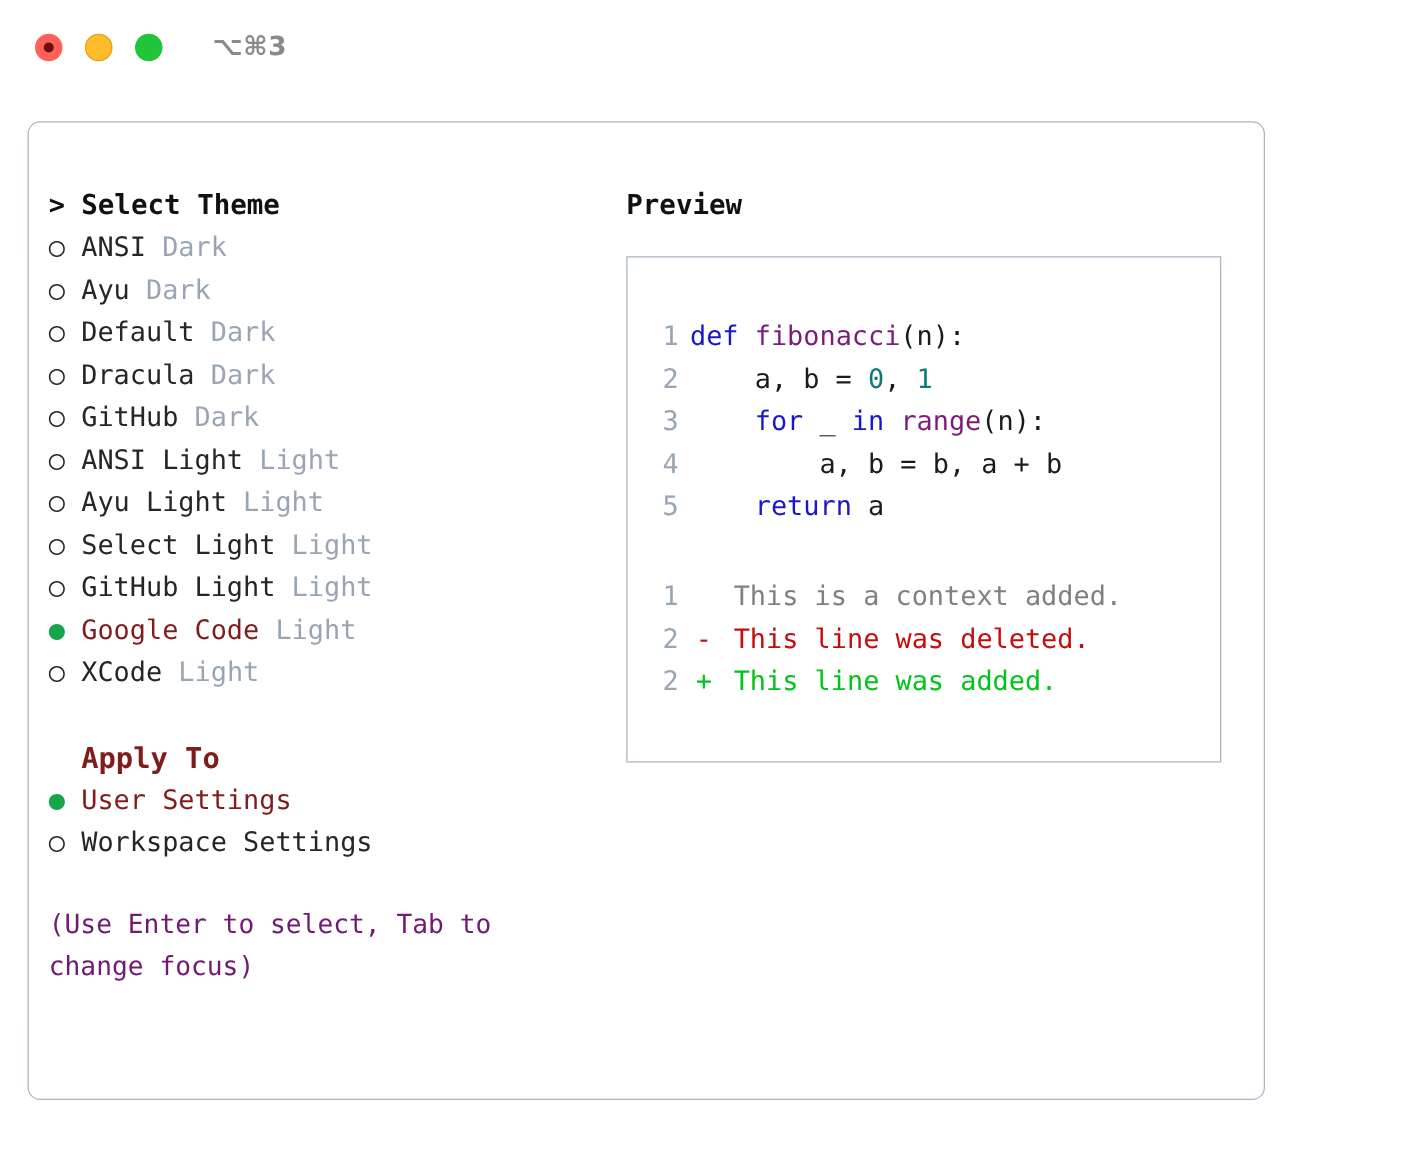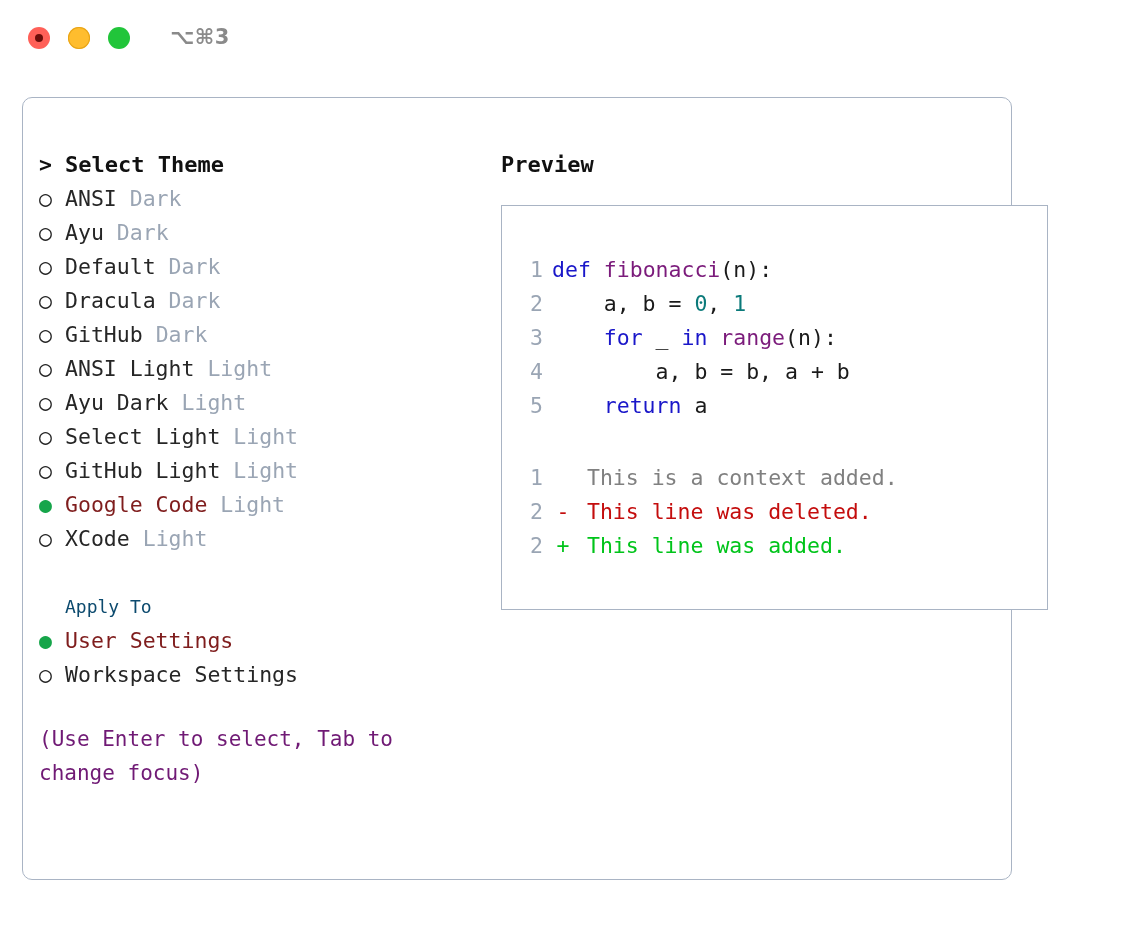--- a/index.html
+++ b/index.html
@@ -101,23 +101,24 @@
   .hdr-row .bullet { font-weight: bold; }
 
   .row.selected .name { color: #7f1d1d; }
   .row.selected .bullet { color: #16a54a; }
   .name { color: #262626; }
   .tag  { color: #9aa5b4; }
 
   .group-label {
     height: 34px;
     line-height: 34px;
-    font-size: 18px;
-    color: #0c4a6e;
+    font-size: 23px;
+    color: #7f1d1d;
     padding-left: 26px;
+    font-weight: bold;
   }
   .spacer-row { height: 34px; }
 
   #hint {
     margin-top: 30px;
     font-size: 21px;
     line-height: 34px;
     color: #701a75;
     width: 400px;
   }
@@ -130,21 +131,21 @@
     width: 490px;
   }
   #preview-title {
     font-size: 22px;
     font-weight: bold;
     color: #111111;
     line-height: 34px;
   }
   #preview-box {
     margin-top: 23px;
-    width: 547px;
+    width: 476px;
     height: 405px;
     box-sizing: border-box;
     border: 1.5px solid #a9b4c4;
     background: #ffffff;
     position: relative;
   }
   #code {
     position: absolute;
     left: 19px;
     top: 47px;
@@ -202,21 +203,21 @@
         <span class="bullet">&gt;</span><span>Select Theme</span>
       </div>
 
       <div id="theme-list">
           <div class="row"><span class="bullet">○</span><span class="name">ANSI</span> <span class="tag">Dark</span></div>
           <div class="row"><span class="bullet">○</span><span class="name">Ayu</span> <span class="tag">Dark</span></div>
           <div class="row"><span class="bullet">○</span><span class="name">Default</span> <span class="tag">Dark</span></div>
           <div class="row"><span class="bullet">○</span><span class="name">Dracula</span> <span class="tag">Dark</span></div>
           <div class="row"><span class="bullet">○</span><span class="name">GitHub</span> <span class="tag">Dark</span></div>
           <div class="row"><span class="bullet">○</span><span class="name">ANSI Light</span> <span class="tag">Light</span></div>
-          <div class="row"><span class="bullet">○</span><span class="name">Ayu Dark</span> <span class="tag">Light</span></div>
+          <div class="row"><span class="bullet">○</span><span class="name">Ayu Light</span> <span class="tag">Light</span></div>
           <div class="row"><span class="bullet">○</span><span class="name">Select Light</span> <span class="tag">Light</span></div>
           <div class="row"><span class="bullet">○</span><span class="name">GitHub Light</span> <span class="tag">Light</span></div>
           <div class="row selected"><span class="bullet">●</span><span class="name">Google Code</span> <span class="tag">Light</span></div>
           <div class="row"><span class="bullet">○</span><span class="name">XCode</span> <span class="tag">Light</span></div>
         </div>
 
       <div class="spacer-row"></div>
 
       <div class="group-label">Apply To</div>
 

